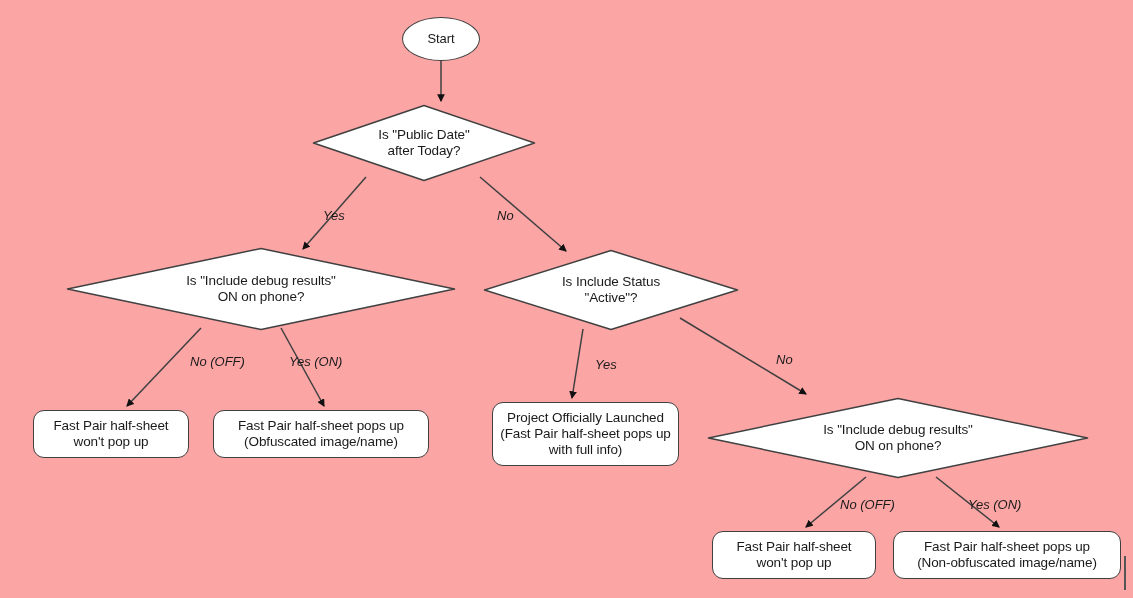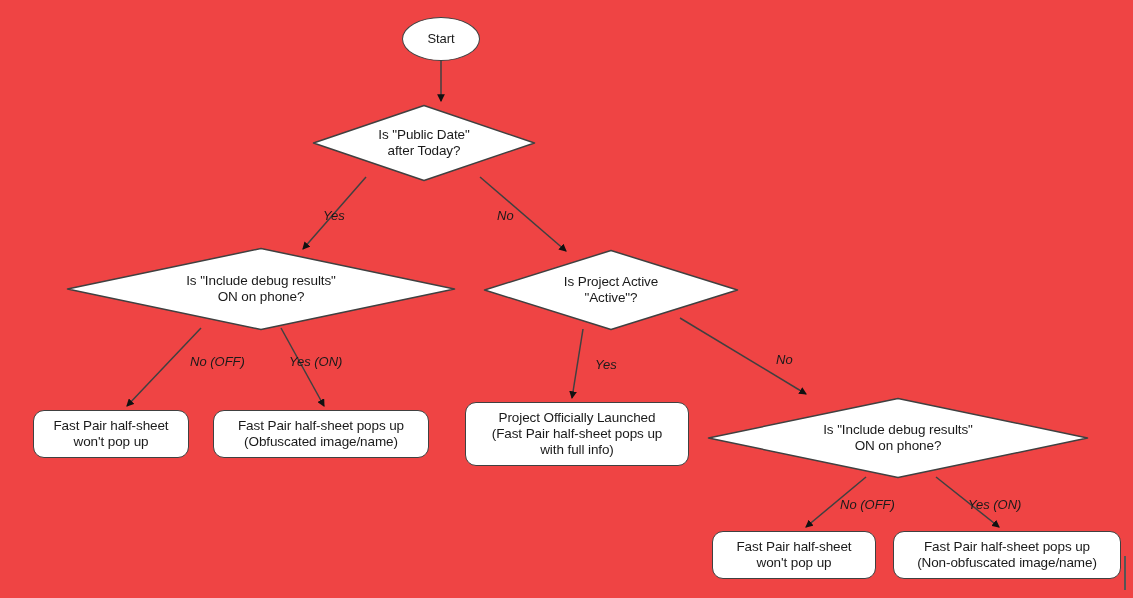--- a/index.html
+++ b/index.html
@@ -9,21 +9,21 @@
     background: #ffffff;
   }
   body {
     font-family: "Liberation Sans", sans-serif;
     color: #1a1a1a;
   }
   #canvas {
     position: relative;
     width: 1133px;
     height: 598px;
-    background: #ef4444;
+    background: #fca5a5;
     overflow: hidden;
   }
   #edges {
     position: absolute;
     left: 0;
     top: 0;
     width: 1133px;
     height: 598px;
   }
   .node {
@@ -128,35 +128,35 @@
       <polygon points="195,1.5 388.5,42 195,82.5 1.5,42" fill="#ffffff" stroke="#404040" stroke-width="1.5" stroke-linejoin="round"></polygon>
     </svg>
     <span class="label">Is "Include debug results"
 ON on phone?</span>
   </div>
 
   <div class="node decision" style="left:483px; top:249px; width:256px; height:82px;">
     <svg class="diamond-svg" viewBox="0 0 256 82" preserveAspectRatio="none">
       <polygon points="128,1.5 254.5,41 128,80.5 1.5,41" fill="#ffffff" stroke="#404040" stroke-width="1.5" stroke-linejoin="round"></polygon>
     </svg>
-    <span class="label">Is Project Active
+    <span class="label">Is Include Status
 "Active"?</span>
   </div>
 
   <div class="node process" style="left:33px; top:410px; width:156px; height:48px;">
     <span class="label">Fast Pair half-sheet
 won't pop up</span>
   </div>
 
   <div class="node process" style="left:213px; top:410px; width:216px; height:48px;">
     <span class="label">Fast Pair half-sheet pops up
 (Obfuscated image/name)</span>
   </div>
 
-  <div class="node process" style="left:465px; top:402px; width:224px; height:64px;">
+  <div class="node process" style="left:492px; top:402px; width:187px; height:64px;">
     <span class="label">Project Officially Launched
 (Fast Pair half-sheet pops up
 with full info)</span>
   </div>
 
   <div class="node decision" style="left:707px; top:397px; width:382px; height:82px;">
     <svg class="diamond-svg" viewBox="0 0 382 82" preserveAspectRatio="none">
       <polygon points="191,1.5 380.5,41 191,80.5 1.5,41" fill="#ffffff" stroke="#404040" stroke-width="1.5" stroke-linejoin="round"></polygon>
     </svg>
     <span class="label">Is "Include debug results"

